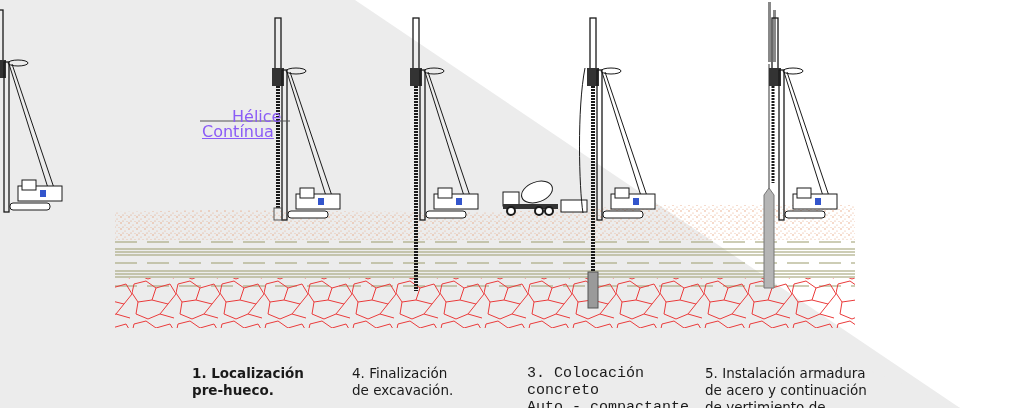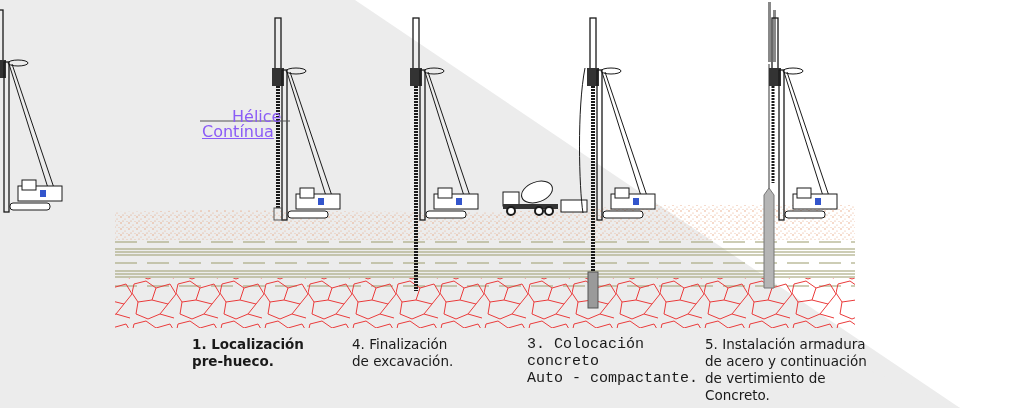--- a/index.html
+++ b/index.html
@@ -1,19 +1,19 @@
 <!DOCTYPE html>
 <html><head>
 <meta charset="utf-8">
 <style>
   html,body{margin:0;padding:0;}
   body{width:1024px;height:408px;overflow:hidden;background:#ececec;position:relative;font-family:"DejaVu Sans",sans-serif;}
   #bg{position:absolute;left:0;top:0;}
   #scene{position:absolute;left:0;top:0;}
-  .cap{position:absolute;font-size:13.5px;line-height:17px;color:#1a1a1a;white-space:pre;}
+  .cap{position:absolute;font-size:13.5px;line-height:17px;color:#1a1a1a;white-space:pre;margin-top:29px;}
   .cap.serif{font-family:Liberation Mono, monospace;font-size:15px;}
   .lbl{position:absolute;font-size:16px;color:#8b5cf6;}
   #cap1{left:192px;top:336px;font-weight:bold;}
   #cap2{left:352px;top:336px;}
   #cap3{left:527px;top:336px;}
   #cap4{left:705px;top:336px;}
   #lbl-helice{left:232px;top:107px;}
   #lbl-continua{left:202px;top:122px;text-decoration:underline;}
 </style>
 </head>

